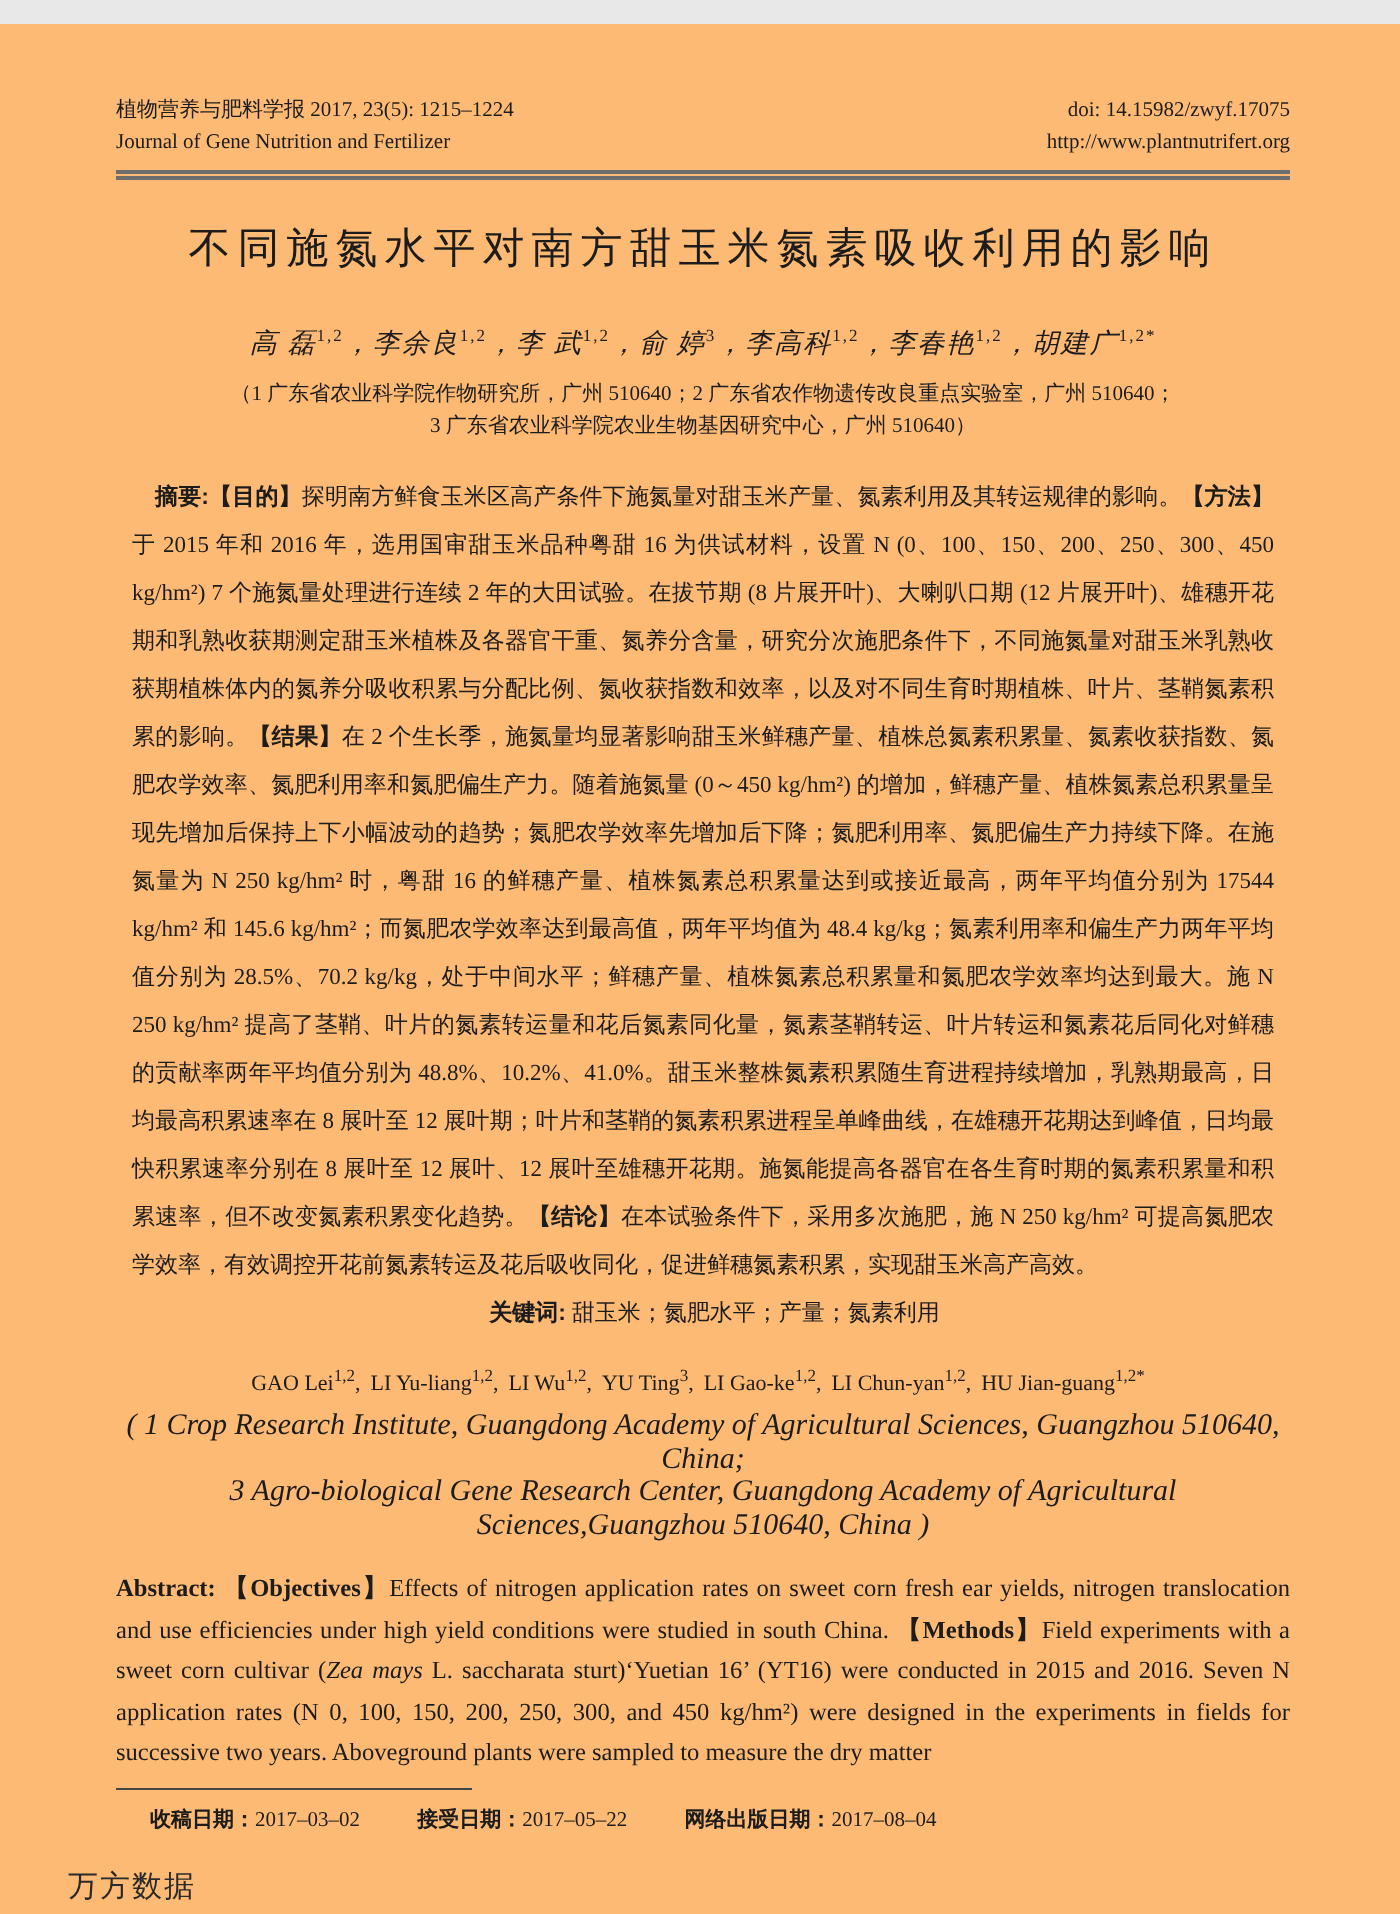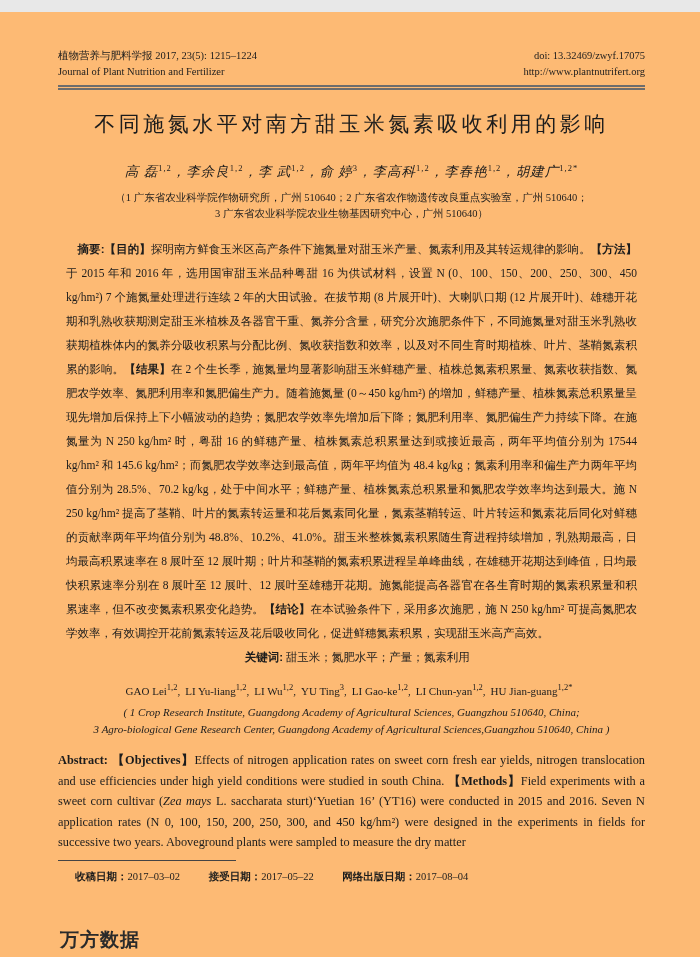--- a/index.html
+++ b/index.html
@@ -75,21 +75,21 @@
   }
   .authors-en {
     margin-top: 14px;
     text-align: center;
     font-size: 11px;
   }
   .authors-en .au { margin-right: 5px; }
   .affil-en {
     margin-top: 7px;
     text-align: center;
-    font-size: 11px;
+    font-size: 15px;
     font-style: italic;
     line-height: 16.5px;
   }
   
   .abstract-en {
     margin-top: 13px;
     font-size: 12.3px;
     line-height: 20.5px;
     text-align: justify;
   }
@@ -106,41 +106,41 @@
     padding-left: 17px;
     font-size: 10.5px;
     line-height: 19.5px;
   }
   .footnotes b { font-family: "Liberation Sans", "DejaVu Sans", sans-serif; font-weight: 700; }
   .fn-pair { margin-right: 26px; }
   .fn-hang { padding-left: 53px; text-indent: -53px; text-align: justify; }
   
   .watermark {
     position: absolute;
-    left: 60px;
+    left: 34px;
     bottom: 16px;
     font-family: "Liberation Sans", "DejaVu Sans", sans-serif;
-    font-size: 19px;
-    font-weight: 700;
+    font-size: 15px;
+    font-weight: 400;
     color: #2a2a2a;
     letter-spacing: 1px;
   }
 </style>
 </head>
 <body>
 
 <div class="page">
 
   <div class="header">
     <div class="h-left">
       <div>植物营养与肥料学报 2017, 23(5): 1215–1224</div>
-      <div>Journal of Plant Nutrition and Fertilizer</div>
+      <div>Journal of Gene Nutrition and Fertilizer</div>
     </div>
     <div class="h-right">
-      <div>doi: 13.32469/zwyf.17075</div>
+      <div>doi: 14.15982/zwyf.17075</div>
       <div>http://www.plantnutrifert.org</div>
     </div>
   </div>
   <div class="double-rule"></div>
 
   <h1 class="title-cn">不同施氮水平对南方甜玉米氮素吸收利用的影响</h1>
 
   <div class="authors-cn">
     <span class="au"><span>高  磊</span><sup>1,2</sup><span>，</span></span><span class="au"><span>李余良</span><sup>1,2</sup><span>，</span></span><span class="au"><span>李  武</span><sup>1,2</sup><span>，</span></span><span class="au"><span>俞  婷</span><sup>3</sup><span>，</span></span><span class="au"><span>李高科</span><sup>1,2</sup><span>，</span></span><span class="au"><span>李春艳</span><sup>1,2</sup><span>，</span></span><span class="au"><span>胡建广</span><sup>1,2*</sup><span></span></span>
   </div>

